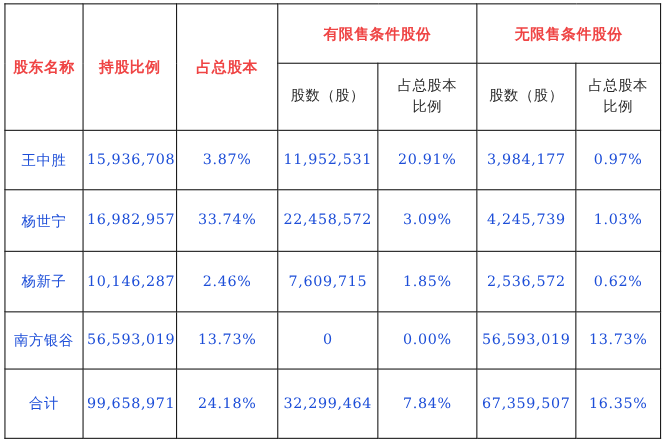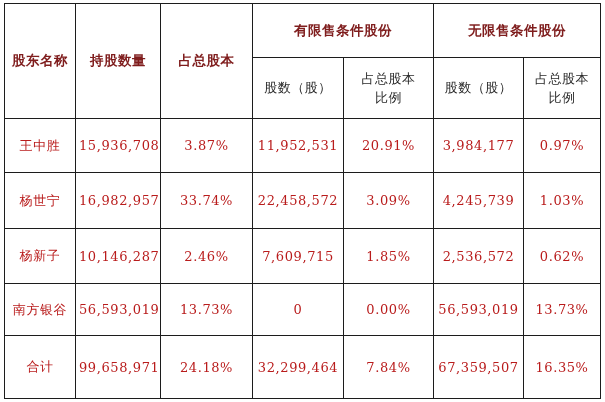--- a/index.html
+++ b/index.html
@@ -30,35 +30,35 @@
     text-align: center;
     vertical-align: middle;
     padding: 0 3px;
     overflow: hidden;
     background: #ffffff;
   }
   th.main-h {
     font-family: "DejaVu Sans", "Liberation Sans", sans-serif;
     font-weight: bold;
     font-size: 13.5px;
-    color: #7f1d1d;
+    color: #ef4444;
     letter-spacing: 0.5px;
   }
   th.sub-h {
     font-family: "DejaVu Serif", "Liberation Serif", serif;
     font-weight: normal;
     font-size: 13px;
     color: #2a2a2a;
     white-space: pre-line;
     line-height: 1.5;
     letter-spacing: 0.5px;
   }
   td.cell {
     font-size: 13px;
-    color: #b91c1c;
+    color: #1d4ed8;
     letter-spacing: 0.6px;
   }
   tr.hr1 { height: 54px; }
   tr.hr2 { height: 61px; }
   tr.r0 { height: 54px; }
   tr.r1 { height: 56px; }
   tr.r2 { height: 55px; }
   tr.r3 { height: 52px; padding-left: 16px; }
   tr.r4 { height: 63px; }
 </style>
@@ -72,21 +72,21 @@
       <col style="width:85px">
       <col style="width:92px">
       <col style="width:91px">
       <col style="width:90px">
       <col style="width:90px">
       <col style="width:77px">
     </colgroup>
     <thead>
       <tr class="hr1">
         <th class="main-h" rowspan="2">股东名称</th>
-        <th class="main-h" rowspan="2">持股数量</th>
+        <th class="main-h" rowspan="2">持股比例</th>
         <th class="main-h" rowspan="2">占总股本</th>
         <th class="main-h" colspan="2">有限售条件股份</th>
         <th class="main-h" colspan="2">无限售条件股份</th>
       </tr>
       <tr class="hr2">
         <th class="sub-h">股数（股）</th>
         <th class="sub-h">占总股本
 比例</th>
         <th class="sub-h">股数（股）</th>
         <th class="sub-h">占总股本

